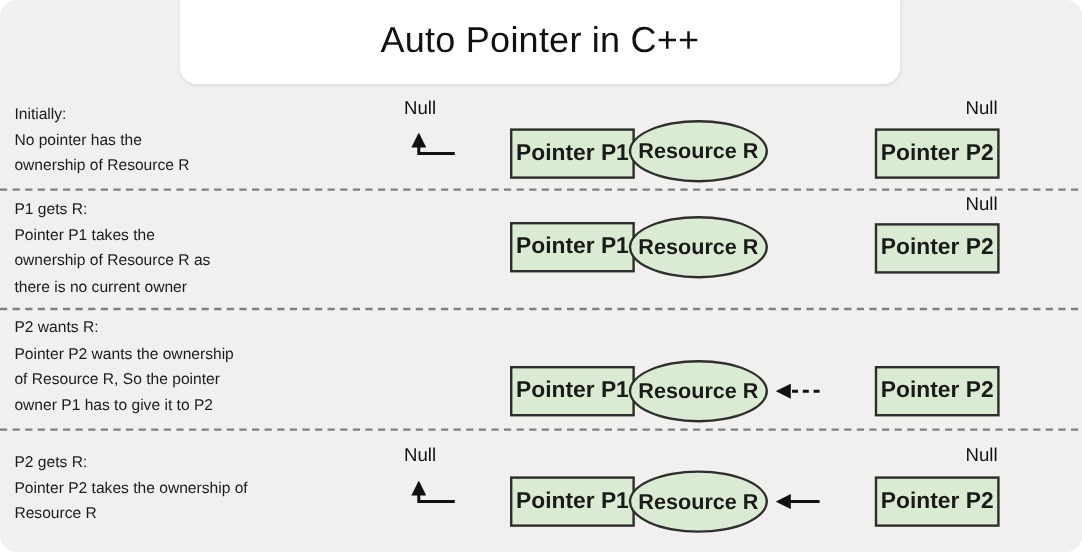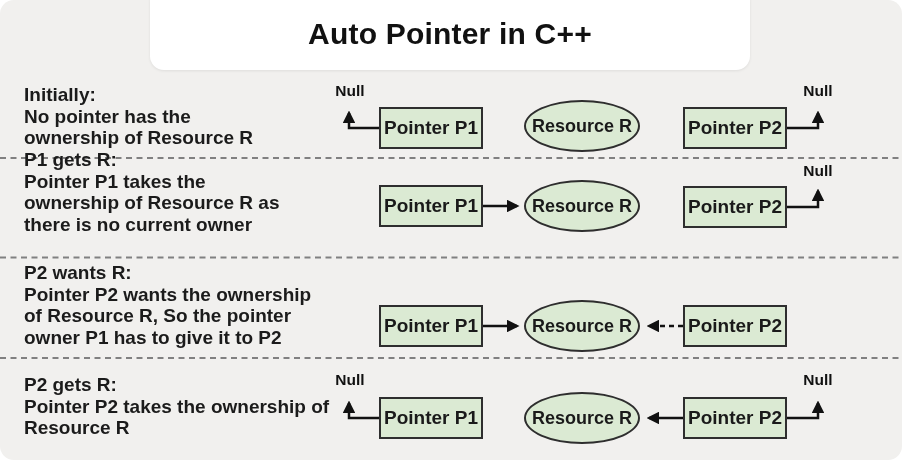--- a/index.html
+++ b/index.html
@@ -12,45 +12,44 @@
     overflow:hidden;
   }
   .connector-layer{position:absolute;left:0;top:0;pointer-events:none;}
   .title-card{
     position:absolute;left:150px;top:-14px;width:600px;height:84px;
     background:#ffffff;border-radius:14px;
     box-shadow:0 1px 3px rgba(0,0,0,0.08);
     display:flex;align-items:center;justify-content:center;
   }
   .title-card .title{
-    font-size:30px;font-weight:700;color:#111;padding-top:12px;letter-spacing:0.2px;
+    font-size:30px;font-weight:400;color:#111;padding-top:12px;letter-spacing:0.2px;
   }
   .caption{
     position:absolute;left:12px;width:345px;
-    font-size:19px;line-height:21.5px;font-weight:700;color:#1b1b1b;
+    font-size:13px;line-height:21.5px;font-weight:400;color:#1b1b1b;
     white-space:pre-line;
-    margin-left:12px;
   }
   .pbox{
     position:absolute;width:104px;height:42px;
     background:#dbead3;border:2px solid #2e2e2e;
     box-sizing:border-box;
     display:flex;align-items:center;justify-content:center;
-    font-size:19px;font-weight:700;color:#1a1a1a;
+    font-size:19px;font-weight:700;color:#1a1a1a;margin-left:46px;
   }
   .res{
     position:absolute;width:116px;height:52px;
     background:#dbead3;border:2px solid #2e2e2e;
     box-sizing:border-box;border-radius:50%;
     display:flex;align-items:center;justify-content:center;
     font-size:18px;font-weight:700;color:#1a1a1a;
   }
   .null-label{
     position:absolute;width:36px;text-align:center;
-    font-size:15.5px;font-weight:700;color:#111;
+    font-size:15.5px;font-weight:400;color:#111;
   }
 </style>
 </head>
 <body>
 
 <div class="canvas">
 
   <svg class="connector-layer" width="902" height="460" viewBox="0 0 902 460">
     <defs>
       <marker id="arrow" viewBox="0 0 10 10" refX="8" refY="5" markerWidth="5" markerHeight="5" orient="auto-start-reverse">
@@ -76,21 +75,21 @@
     <path d="M787 418 L818 418 L818 403" stroke="#111" stroke-width="2.5" fill="none" marker-end="url(#arrow)"></path>
   </svg>
 
   <div class="title-card">
     <div class="title">Auto Pointer in C++</div>
   </div>
 
   <div class="caption" style="top:84px;">Initially:
 No pointer has the
 ownership of Resource R</div>
-  <div class="caption" style="top:149px;">P1 gets R:
+  <div class="caption" style="top:163px;">P1 gets R:
 Pointer P1 takes the
 ownership of Resource R as
 there is no current owner</div>
   <div class="caption" style="top:262px;">P2 wants R:
 Pointer P2 wants the ownership
 of Resource R, So the pointer
 owner P1 has to give it to P2</div>
   <div class="caption" style="top:374px;">P2 gets R:
 Pointer P2 takes the ownership of
 Resource R</div>

